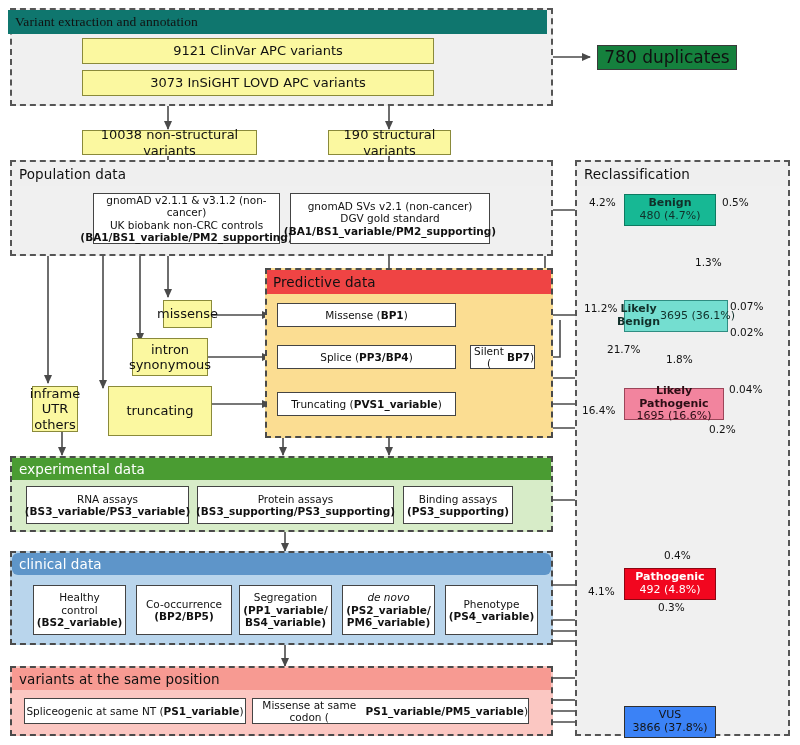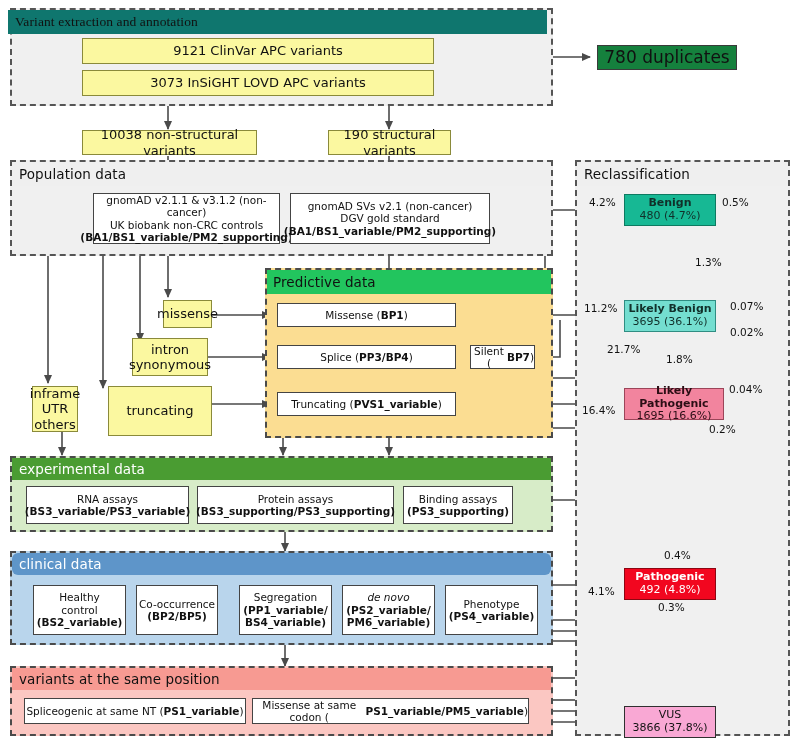--- a/index.html
+++ b/index.html
@@ -20,21 +20,21 @@
   .grey{background:#15803d;border:1.5px solid #3a3a3a;font-size:17px;color:#111;}
   
   .white{background:#ffffff;border:1.5px solid #444;font-size:10.5px;color:#111;}
 
   
   .cls{font-size:11px;color:#0d2c24;border-width:1.5px;border-style:solid;}
   .cls-benign{background:#17b894;border-color:#0d7a61;color:#11302a;}
   .cls-lb{background:#74ded0;border-color:#2f8d82;color:#11302a;}
   .cls-lp{background:#f2849e;border-color:#9c4559;color:#2b0e15;}
   .cls-p{background:#f2061f;border-color:#8d0612;color:#ffffff;}
-  .cls-vus{background:#f9a8d4;border-color:#303030;color:#141414;}
+  .cls-vus{background:#3b82f6;border-color:#303030;color:#141414;}
 
   b,.b{font-weight:bold;}
   i,.i{font-style:italic;}
 
   .pct{position:absolute;font-size:10.5px;color:#111;white-space:nowrap;}
 </style>
 </head>
 <body>
 
 <div id="stage">
@@ -191,21 +191,21 @@
 
   <div class="node yel" style="left:108px;top:386px;width:104px;height:50px;">truncating</div>
 
   <div class="node yel" style="left:32px;top:386px;width:46px;height:46px;flex-direction:column;">
     <span>inframe</span>
     <span>UTR</span>
     <span>others</span>
   </div>
 
   <div class="panel" style="left:265px;top:268px;width:288px;height:170px;background:#fbdd92;border-color:#4a4a4a;"></div>
-  <div class="panel-title" style="left:267px;top:270px;width:284px;height:24px;background:#22c55e;font-weight:normal;padding-left:6px;">Predictive data</div>
+  <div class="panel-title" style="left:267px;top:270px;width:284px;height:24px;background:#ef4444;font-weight:normal;padding-left:6px;">Predictive data</div>
 
   <div class="node white" style="left:277px;top:303px;width:179px;height:24px;">
     <span>Missense (</span>
       <span class="b">BP1</span>
       <span>)</span>
   </div>
 
   <div class="node white" style="left:277px;top:345px;width:179px;height:24px;">
     <span>Splice (</span>
       <span class="b">PP3/BP4</span>
@@ -241,21 +241,21 @@
   </div>
 
   <div class="panel" style="left:10px;top:551px;width:543px;height:94px;background:#b9d5ec;border-color:#4a4a4a;"></div>
   <div class="panel-title" style="left:12px;top:553px;width:539px;height:22px;background:#5e95c9;color:#fff;border-radius:6px;">clinical data</div>
 
   <div class="node white" style="left:33px;top:585px;width:93px;height:50px;flex-direction:column;">
     <span>Healthy</span>
     <span>control</span>
     <span class="b">(BS2_variable)</span>
   </div>
-  <div class="node white" style="left:136px;top:585px;width:82px;height:50px;flex-direction:column;">
+  <div class="node white" style="left:136px;top:585px;width:96px;height:50px;flex-direction:column;">
     <span>Co-occurrence</span>
     <span class="b">(BP2/BP5)</span>
   </div>
   <div class="node white" style="left:239px;top:585px;width:93px;height:50px;flex-direction:column;">
     <span>Segregation</span>
     <span class="b">(PP1_variable/</span>
     <span class="b">BS4_variable)</span>
   </div>
   <div class="node white" style="left:342px;top:585px;width:93px;height:50px;flex-direction:column;">
     <span class="i">de novo</span>
@@ -282,21 +282,21 @@
   </div>
 
   <div class="panel" style="left:575px;top:160px;width:215px;height:576px;background:#f0f0f0;"></div>
   <div class="panel-title" style="left:577px;top:162px;width:211px;height:24px;background:#efefef;">Reclassification</div>
 
   <div class="node cls cls-benign" style="left:624px;top:194px;width:92px;height:32px;flex-direction:column;">
     <span class="b">Benign</span>
     <span><span>480</span>&nbsp;<span>(4.7%)</span></span>
   </div>
 
-  <div class="node cls cls-lb" style="left:624px;top:300px;width:92px;height:32px;flex-direction:column;">
+  <div class="node cls cls-lb" style="left:624px;top:300px;width:104px;height:32px;flex-direction:row;">
     <span class="b">Likely Benign</span>
     <span><span>3695</span>&nbsp;<span>(36.1%)</span></span>
   </div>
 
   <div class="node cls cls-lp" style="left:624px;top:388px;width:100px;height:32px;flex-direction:column;">
     <span class="b">Likely Pathogenic</span>
     <span><span>1695</span>&nbsp;<span>(16.6%)</span></span>
   </div>
 
   <div class="node cls cls-p" style="left:624px;top:568px;width:92px;height:32px;flex-direction:column;">

